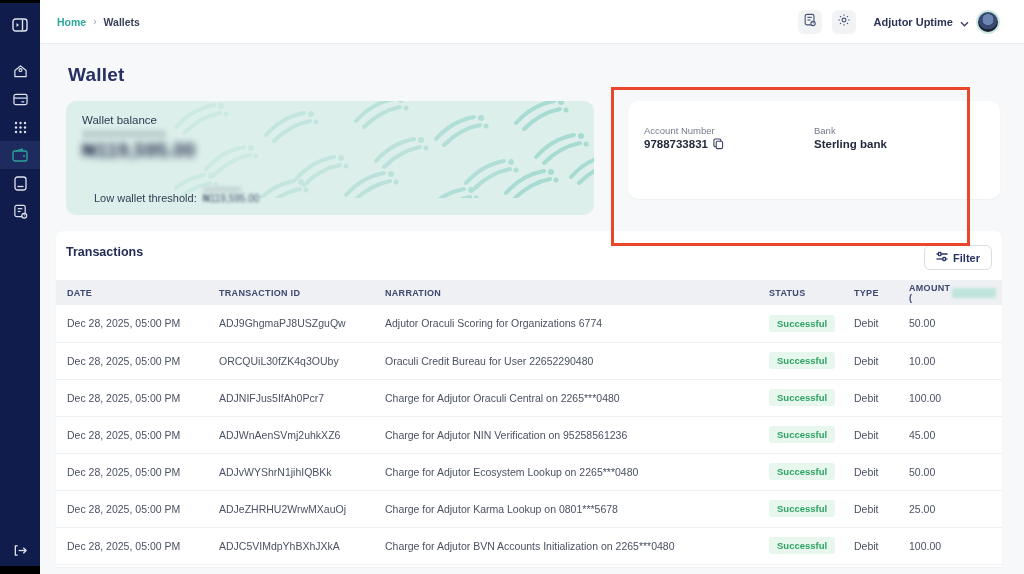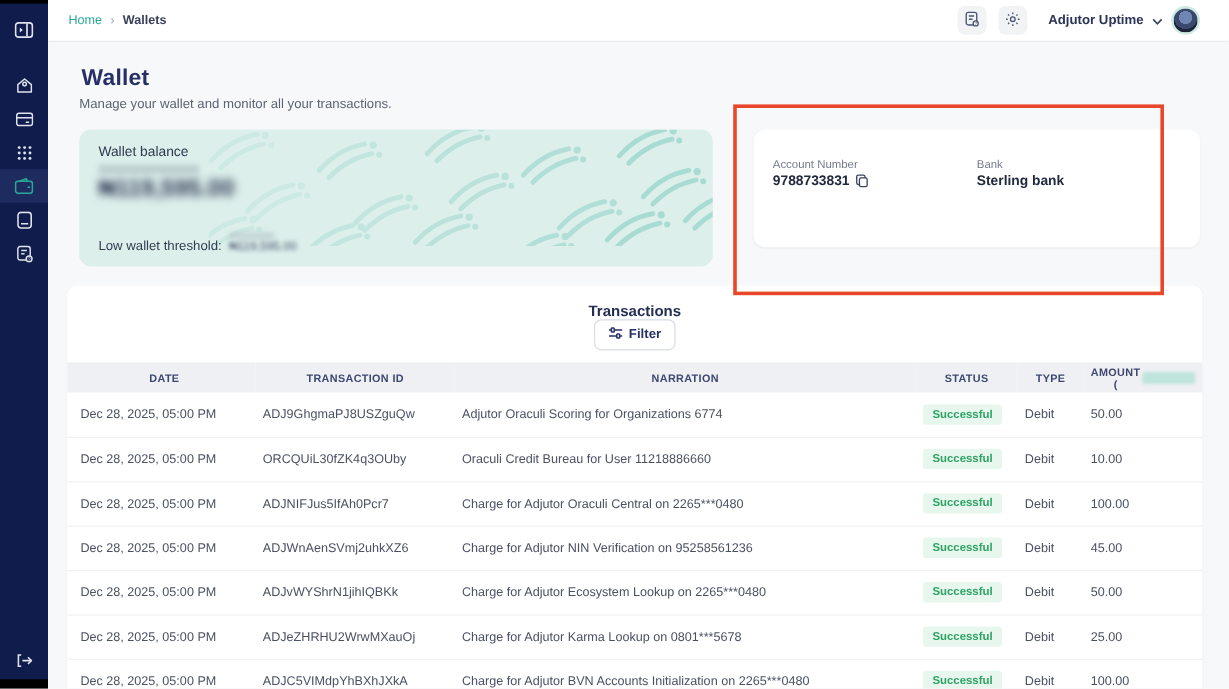--- a/index.html
+++ b/index.html
@@ -19,21 +19,21 @@
   .side-nav { display:flex; flex-direction:column; align-items:center; }
   .side-btn.active { background:#1e2b5e; }
   .side-spacer { flex:1; }
   .side-logout { margin-bottom:2px; }
 
   
   .main { flex:1; display:flex; flex-direction:column; height:574px; }
   .topbar { height:44px; background:#fff; border-bottom:1px solid #e9ebef;
             display:flex; align-items:center; justify-content:space-between; padding:0 24px 0 17px; }
   .breadcrumb { display:flex; align-items:center; gap:7px; font-size:10.5px; }
-  .crumb-home { color:#2ba79a; font-weight:400; cursor:pointer; }
+  .crumb-home { color:#2ba79a; font-weight:700; cursor:pointer; }
   .crumb-sep { color:#9aa1ad; font-size:10px; }
   .crumb-current { color:#39415a; font-weight:600; }
   .top-actions { display:flex; align-items:center; gap:10px; }
   .icon-btn { width:24px; height:24px; border-radius:6px; background:#f1f3f5; border:0;
               display:flex; align-items:center; justify-content:center; cursor:pointer; }
   .user-chip { display:flex; align-items:center; gap:7px; margin-left:8px; cursor:pointer; }
   .user-name { font-size:11px; font-weight:600; color:#2b3356; }
   .avatar { width:24px; height:24px; border-radius:50%; border:2px solid #cdeae3;
             background:radial-gradient(circle at 50% 38%, #6f86b5 0 34%, #3a4a6e 35% 60%, #1c2337 61%); }
 
@@ -44,46 +44,46 @@
 
   .cards-row { display:flex; margin-top:15px; margin-left:10px; gap:34px; }
 
   .wallet-card { width:528px; height:114px; background:#dcefeb; border-radius:10px; position:relative;
                  overflow:hidden; padding:13px 16px; }
   .wallet-card .pattern { position:absolute; top:0; right:0; pointer-events:none; }
   .wc-label { font-size:11.5px; color:#2e3850; position:relative; }
   .blur-bar { background:#a9b8bd; border-radius:2px; filter:blur(2px); opacity:.55; }
   .wc-cap { width:84px; height:8px; margin-top:4px; }
   .wc-amount { font-size:20px; font-weight:700; color:#2c3552; filter:blur(3.5px); position:relative; margin-top:1px; }
-  .wc-threshold { position:absolute; left:16px; bottom:11px; display:flex; align-items:flex-end; gap:6px; }
+  .wc-threshold { position:absolute; left:28px; bottom:11px; display:flex; align-items:flex-end; gap:6px; }
   .wc-threshold-label { font-size:11px; color:#333c52; }
   .wc-th-stack { display:flex; flex-direction:column; }
   .wc-th-cap { width:38px; height:5px; margin-bottom:1px; }
   .wc-th-amount { font-size:10px; color:#47506a; filter:blur(1.6px); }
 
   .billing-card { width:372px; height:98px; background:#fff; border-radius:10px; padding:14px 16px;
                   box-shadow:0 1px 2px rgba(20,30,60,.04); }
   .billing-head { display:flex; align-items:center; gap:6px; }
   .billing-title { font-size:12.5px; font-weight:700; color:#232c49; }
   .billing-grid { display:grid; grid-template-columns:1fr 1fr; margin-top:10px; row-gap:9px; }
   .field-label { font-size:9.5px; color:#737b8c; }
   .field-value { font-size:11.5px; font-weight:600; color:#222a3e; margin-top:2px; display:flex; align-items:center; gap:5px; }
   .copy-btn { border:0; background:none; padding:0; cursor:pointer; display:flex; }
 
   
   .tx-card { margin-top:16px; background:#fff; border-radius:8px 8px 0 0; height:336px; overflow:hidden;
              box-shadow:0 1px 2px rgba(20,30,60,.04); }
-  .tx-head { display:flex; align-items:center; justify-content:space-between; padding:14px 10px 10px 10px;flex-direction:column; }
+  .tx-head { display:flex; justify-content:space-between; padding:14px 10px 10px 10px; }
   .tx-title { font-size:12.5px; font-weight:700; color:#242d55; }
   .filter-btn { display:flex; align-items:center; gap:5px; background:#fff; border:1px solid #d8dce3;
                 border-radius:6px; padding:5px 11px; font-size:11px; font-weight:700; color:#273163; cursor:pointer; }
 
   table { width:100%; border-collapse:collapse; table-layout:fixed; }
   thead th { background:#eef0f3; font-size:9px; font-weight:700; color:#3d4770; text-transform:uppercase;
-             letter-spacing:.3px; text-align:center; height:25px; padding:0 6px; }
+             letter-spacing:.3px; text-align:left; height:25px; padding:0 6px; }
   th.c-date, td.c-date { width:157px; padding-left:11px; }
   th.c-txid, td.c-txid { width:166px; }
   th.c-narr, td.c-narr { width:auto; }
   th.c-status, td.c-status { width:85px; }
   th.c-type, td.c-type { width:55px; }
   th.c-amt, td.c-amt { width:99px; }
   .amt-head { display:flex; align-items:center; gap:2px; }
   .blur-chip { display:inline-block; width:50px; height:10px; background:#bfe4db; border-radius:2px; filter:blur(1.5px); }
   tbody td { font-size:10.5px; color:#4b5163; border-bottom:1px solid #f0f1f4; height:37px; padding:0 6px;
              white-space:nowrap; overflow:hidden; }
@@ -204,21 +204,20 @@
               <path d="M1 1.2 L4.5 4.8 L8 1.2"></path>
             </svg>
           </span>
           <span class="avatar"></span>
         </div>
       </div>
     </header>
 
     <div class="content">
       <h1 class="page-title">Wallet</h1>
-      <p class="page-sub">Manage your wallet and monitor all your transactions.</p>
 
       <div class="cards-row">
 
         <div class="wallet-card">
           <svg class="pattern" width="420" height="97" viewBox="0 0 420 97">
             <defs>
               <g id="leaf" fill="none" stroke="#9fd8ce" stroke-width="4" stroke-linecap="round">
                 <path d="M2 26 Q18 8 40 4"></path>
                 <path d="M10 32 Q26 16 46 12"></path>
                 <circle cx="47" cy="5" r="3" fill="#9fd8ce" stroke="none"></circle>
@@ -325,21 +324,21 @@
     <td class="c-status">
       <span class="status-badge">Successful</span>
     </td>
     <td class="c-type">Debit</td>
     <td class="c-amt">50.00</td>
   </tr>
 
   <tr>
     <td class="c-date">Dec 28, 2025, 05:00 PM</td>
     <td class="c-txid">ORCQUiL30fZK4q3OUby</td>
-    <td class="c-narr">Oraculi Credit Bureau for User 11218886660</td>
+    <td class="c-narr">Oraculi Credit Bureau for User 22652290480</td>
     <td class="c-status">
       <span class="status-badge">Successful</span>
     </td>
     <td class="c-type">Debit</td>
     <td class="c-amt">10.00</td>
   </tr>
 
   <tr>
     <td class="c-date">Dec 28, 2025, 05:00 PM</td>
     <td class="c-txid">ADJNIFJus5IfAh0Pcr7</td>

